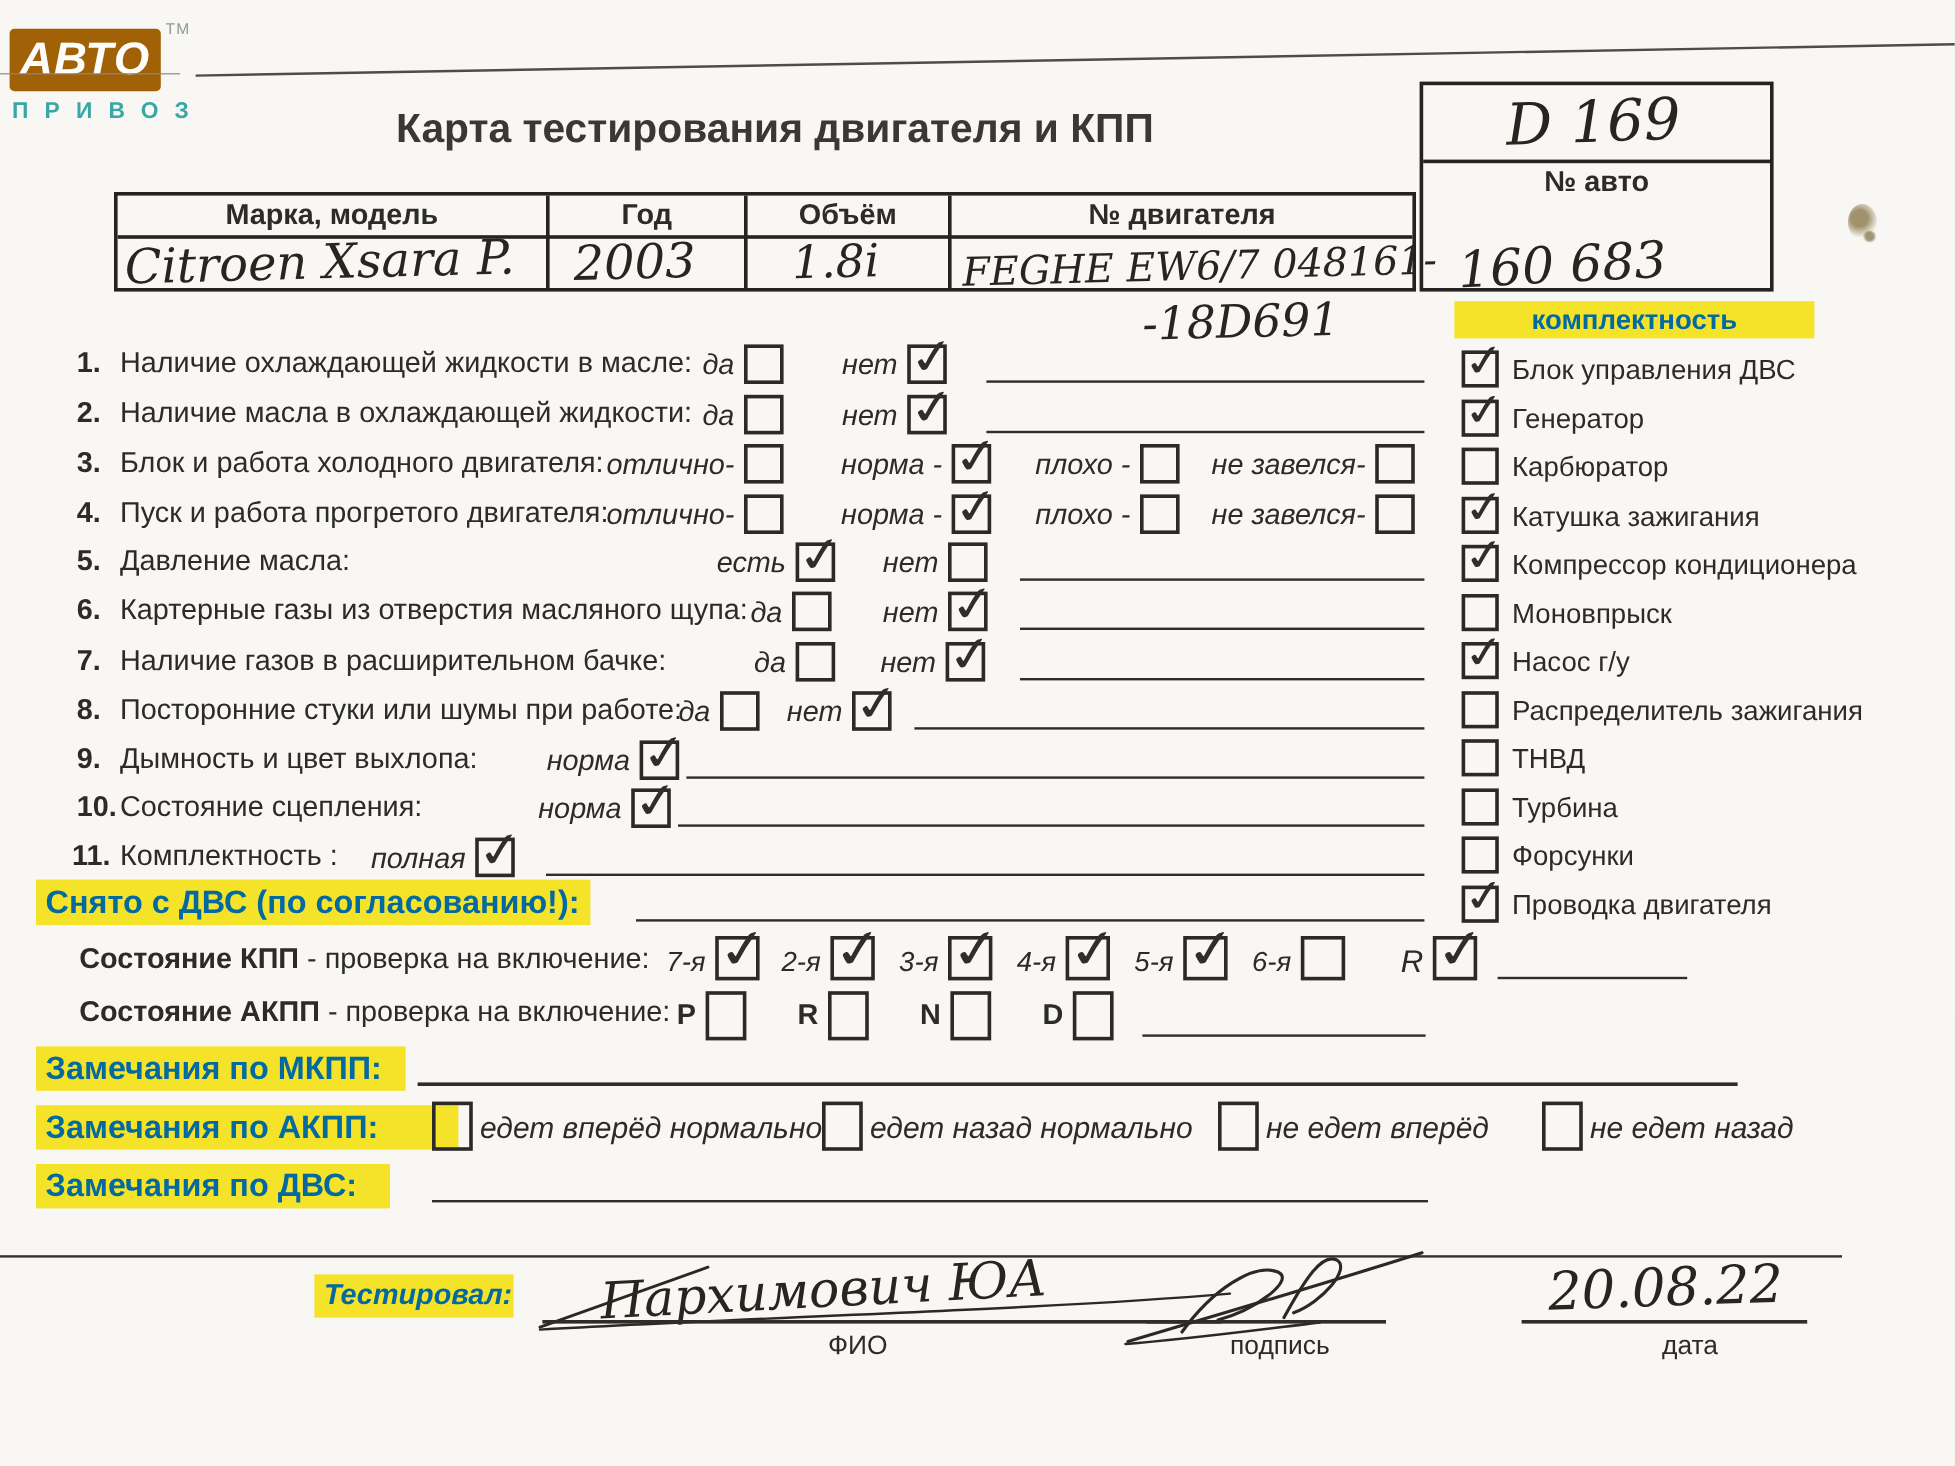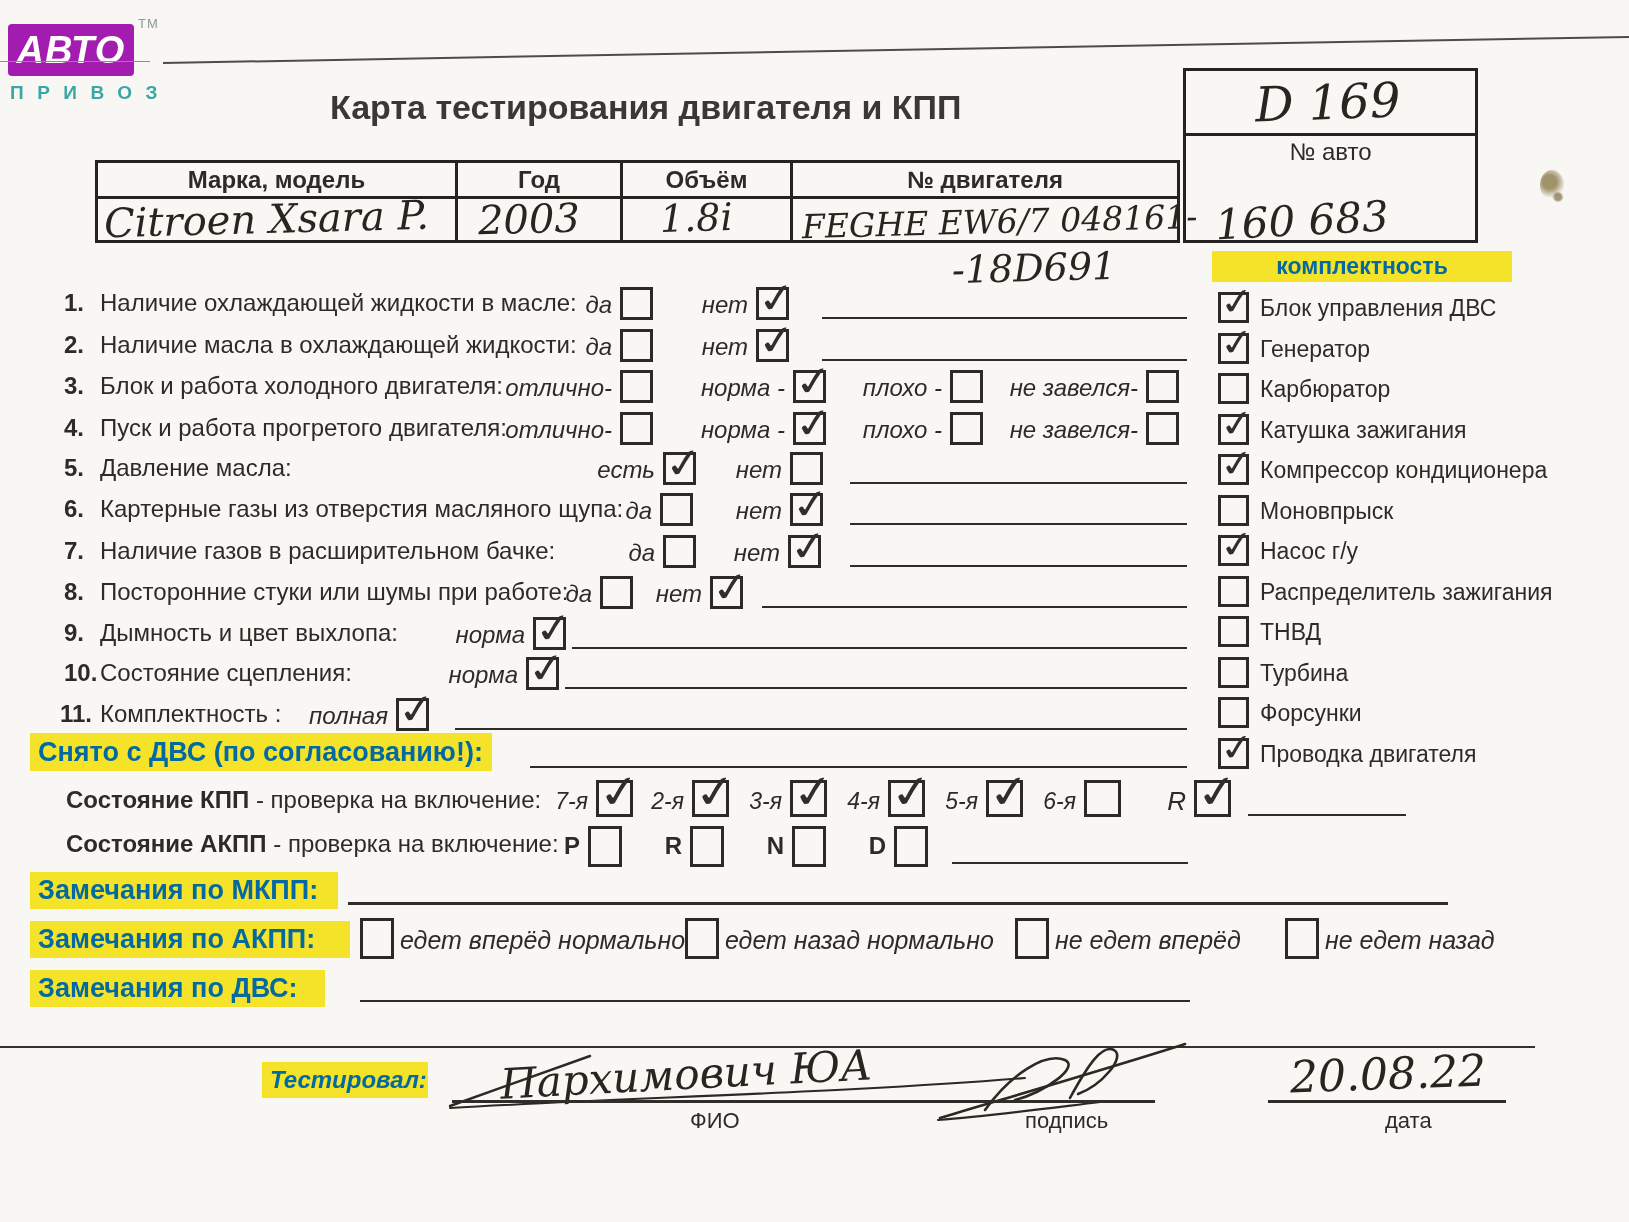--- a/index.html
+++ b/index.html
@@ -48,26 +48,26 @@
   .yellow{background:#f5e32a;}
   .hl{position:absolute;display:flex;align-items:center;}
   .hl .t{font-weight:bold;font-size:27px;color:#0369a1;padding-left:8px;white-space:nowrap;}
   
   .vt{position:absolute;left:95px;top:160px;width:1085px;height:83px;border:3px solid #242320;box-sizing:border-box;}
   .vt .vsep{position:absolute;top:0;bottom:0;width:3px;background:#242320;}
   .vt .hsep{position:absolute;left:0;right:0;top:33px;height:3px;background:#242320;}
   .vt .hcell{position:absolute;top:3px;height:30px;font-weight:bold;font-size:24px;text-align:center;}
   
   .carbox{position:absolute;left:1183px;top:68px;width:295px;height:175px;border:3px solid #242320;box-sizing:border-box;}
-  .carbox .r2{position:absolute;left:0;right:0;top:62px;height:30px;border-top:3px solid #242320;font-weight:normal;font-size:24px;text-align:center;box-sizing:border-box;padding-top:2px;}
+  .carbox .r2{position:absolute;left:0;right:0;top:62px;height:30px;border-top:3px solid #242320;font-weight:bold;font-size:24px;text-align:center;box-sizing:border-box;padding-top:2px;}
   .carbox .r3{position:absolute;left:0;right:0;top:92px;height:34px;border-top:3px solid #242320;font-weight:bold;font-size:24px;text-align:center;box-sizing:border-box;padding-top:3px;}
   
   .eqlabel{position:absolute;font-size:23px;white-space:nowrap;}
   
-  .logoblock{position:absolute;left:8px;top:24px;width:126px;height:52px;background:#a21caf;border-radius:4px;display:flex;align-items:center;justify-content:center;}
+  .logoblock{position:absolute;left:8px;top:24px;width:126px;height:52px;background:#a16207;border-radius:4px;display:flex;align-items:center;justify-content:center;}
   .logoblock .w{color:#fdfdfb;font-weight:bold;font-style:italic;font-size:38px;letter-spacing:1px;font-family:"Liberation Sans",sans-serif;}
   .logotm{position:absolute;left:138px;top:16px;font-size:13px;color:#8f9a99;letter-spacing:1px;}
   .logosub{position:absolute;left:10px;top:82px;font-size:19px;color:#39a8a4;letter-spacing:13.5px;font-weight:bold;}
   .logoline{position:absolute;left:0px;top:61px;width:150px;height:0;border-top:1.5px solid #8b8b87;}
   
   .scanline{position:absolute;left:163px;top:62px;width:1468px;height:0;border-top:2.2px solid #4d4c48;transform:rotate(-1.02deg);transform-origin:left center;}
   .speck{position:absolute;border-radius:50%;}
   
   .smalllab{position:absolute;font-size:22px;color:#2c2b27;}
 </style>
@@ -284,21 +284,21 @@
     <span class="opt b" style="left:886px;top:2px;font-style:normal;font-size:24px;">D</span>
     <span class="cb cb3440" style="left:894px;top:-4px;"></span>
     <span class="uline" style="left:952px;top:32px;width:236px;"></span>
   </div>
 
   <div class="hl yellow" style="left:30px;top:872px;width:308px;height:37px;">
     <span class="t">Замечания по МКПП:</span>
   </div>
   <span class="uline" style="left:348px;top:902px;width:1100px;border-bottom-width:3px;"></span>
 
-  <div class="hl yellow" style="left:30px;top:921px;width:320px;height:37px;">
+  <div class="hl yellow" style="left:30px;top:921px;width:352px;height:37px;">
     <span class="t">Замечания по АКПП:</span>
   </div>
   <span class="cb cb3440" style="left:360px;top:918px;"></span>
   <span class="abs i" style="left:400px;top:926px;font-size:25px;white-space:nowrap;">едет вперёд нормально</span>
   <span class="cb cb3440" style="left:685px;top:918px;"></span>
   <span class="abs i" style="left:725px;top:926px;font-size:25px;white-space:nowrap;">едет назад нормально</span>
   <span class="cb cb3440" style="left:1015px;top:918px;"></span>
   <span class="abs i" style="left:1055px;top:926px;font-size:25px;white-space:nowrap;text-align:center;">не едет вперёд</span>
   <span class="cb cb3440" style="left:1285px;top:918px;"></span>
   <span class="abs i" style="left:1325px;top:926px;font-size:25px;white-space:nowrap;">не едет назад</span>

